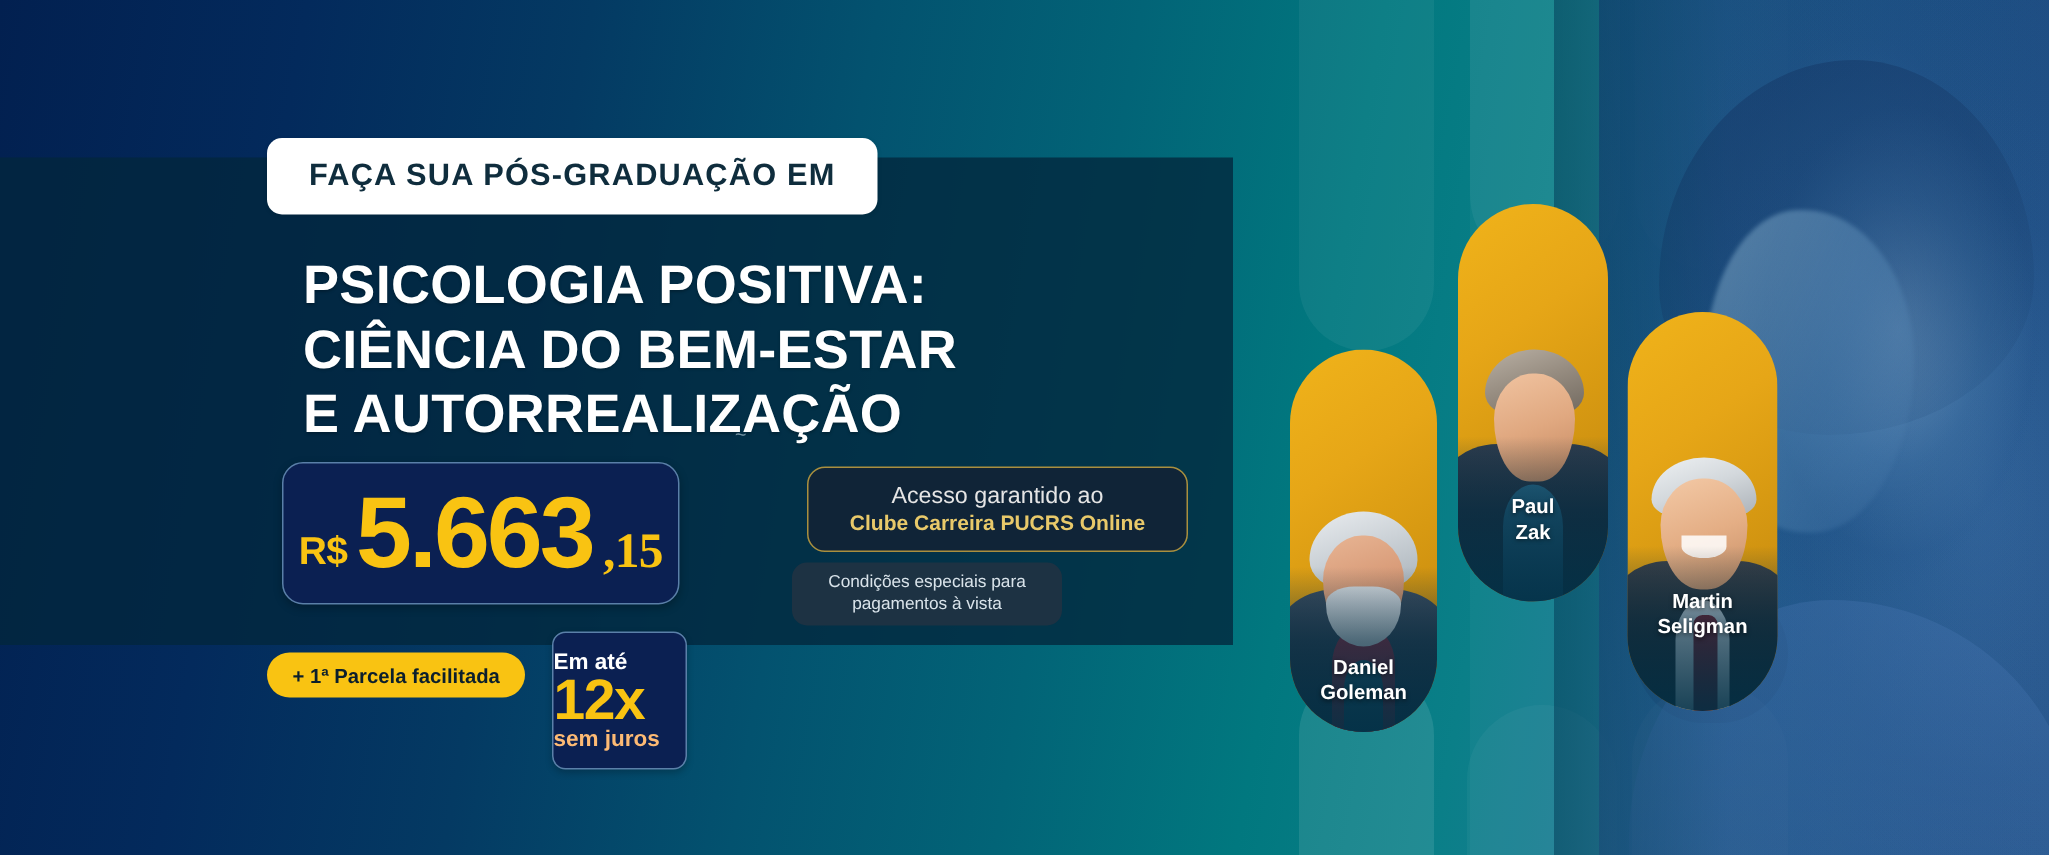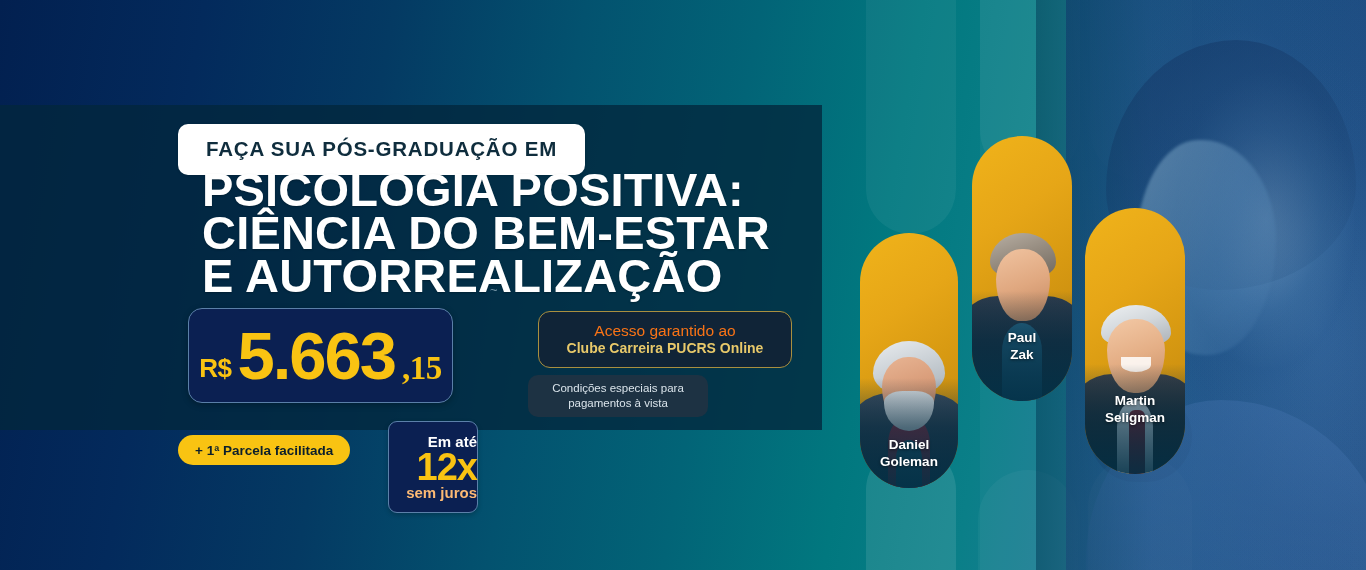--- a/index.html
+++ b/index.html
@@ -104,37 +104,37 @@
     left:0; top:105px;
     width:822px; height:325px;
     background:rgba(3,38,60,0.78);
   }
 
   
   .content { position:absolute; left:0; top:0; width:100%; height:100%; }
 
   .eyebrow {
     position:absolute;
-    left:178px; top:124px;
+    left:178px; top:92px;
     background:#ffffff;
     border-radius:10px;
     padding:13px 28px 14px 28px;
     color:#0f2d3d;
     font-size:20.5px;
     font-weight:bold;
     letter-spacing:0.8px;
     white-space:nowrap;
     box-shadow:0 1px 3px rgba(0,0,0,0.12);
   }
 
   .headline {
     position:absolute;
     left:202px; top:168px;
     color:#ffffff;
-    font-size:47px;
+    font-size:36px;
     font-weight:bold;
     line-height:43px;
     letter-spacing:0.2px;
     text-shadow:0 1px 2px rgba(0,0,0,0.25);
   }
   .headline div { white-space:nowrap; }
 
   
   .price-box {
     position:absolute;
@@ -161,21 +161,21 @@
     position:absolute;
     left:538px; top:311px;
     width:254px; height:57px;
     background:#102437;
     border:1px solid #a98f3f;
     border-radius:12px;
     display:flex; flex-direction:column;
     align-items:center; justify-content:center;
     line-height:1.22;
   }
-  .club-l1 { color:#f97316; font-size:15.5px; }
+  .club-l1 { color:#e5e5e5; font-size:15.5px; }
   .club-l2 { color:#e8c96a; font-size:14px; font-weight:bold; }
 
   .cond-pill {
     position:absolute;
     left:528px; top:375px;
     width:180px; height:42px;
     background:#1d3243;
     border-radius:10px;
     display:flex; flex-direction:column;
     align-items:center; justify-content:center;
@@ -195,27 +195,27 @@
     display:flex; align-items:center;
     padding:0 17px;
     color:#0c1f2c;
     font-size:13.5px;
     font-weight:bold;
     white-space:nowrap;
   }
 
   .parcelas-box {
     position:absolute;
-    left:388px; top:421px;
+    left:368px; top:421px;
     width:90px; height:92px;
     background:#0b2052;
     border:1px solid #5b80a9;
     border-radius:9px;
     display:flex; flex-direction:column;
-    align-items:flex-end; justify-content:center;
+    align-items:flex-start; justify-content:center;
     box-shadow:0 2px 5px rgba(0,0,0,0.22);
   }
   .pb-top { color:#ffffff; font-size:15px; font-weight:bold; margin-bottom:-2px; }
   .pb-num { color:#f9c312; font-size:38px; font-weight:bold; line-height:1.05; letter-spacing:-1px; }
   .pb-bot { color:#fdba74; font-size:15px; font-weight:bold; margin-top:-3px; }
 
   
   .speaker { position:absolute; border-radius:999px; overflow:hidden; }
   .sp-frame {
     position:absolute; inset:0;

